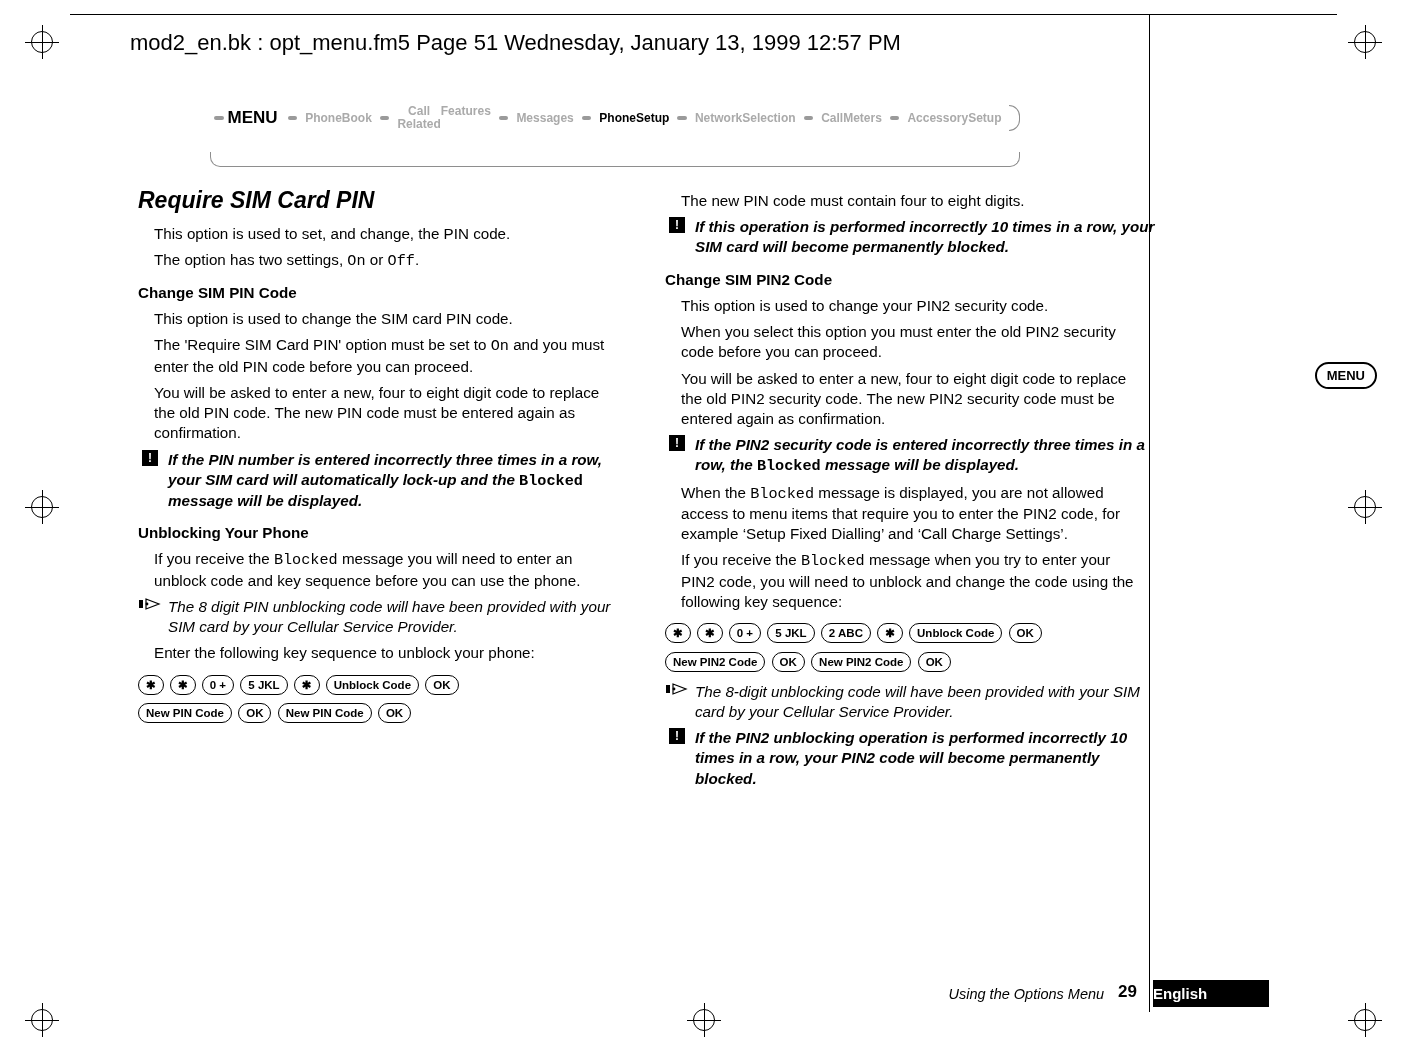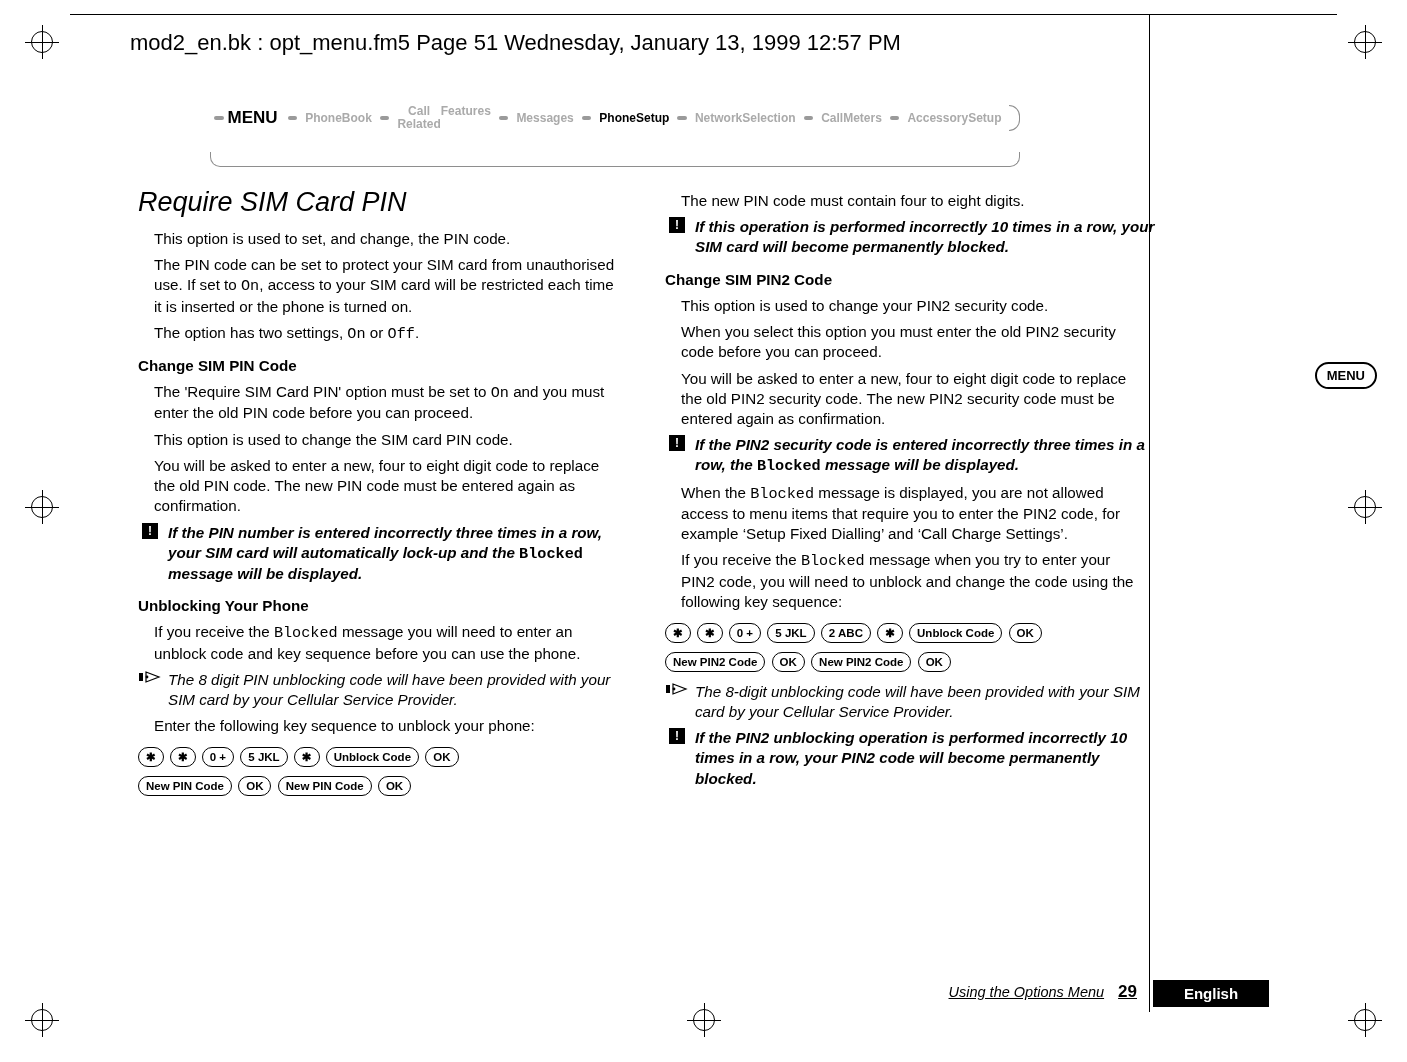--- a/index.html
+++ b/index.html
@@ -34,39 +34,39 @@
   .crumb-it{font-size:12px;font-weight:700;color:#aaa;text-align:center;line-height:1.1;padding:0 4px;}
   .crumb-it.double{display:flex;flex-direction:row;}
   .crumb-it.active{color:#000;}
   .crumb-cap{width:18px;height:24px;border:1.4px solid #8e8e8e;border-left:none;border-radius:0 14px 14px 0;margin-left:4px;}
 
   
   .col{position:absolute;top:185px;width:495px;font-size:15.2px;line-height:1.33;}
   .col.left{left:138px;}
   .col.right{left:665px;}
 
-  h2.section{font-family:Arial,sans-serif;font-style:italic;font-weight:400;font-size:27px;margin:0 0 8px;}
+  h2.section{font-family:Arial,sans-serif;font-style:italic;font-weight:700;font-size:23px;margin:0 0 8px;}
   h3.sub{font-weight:800;font-size:15.2px;margin:12px 0 4px;}
   p{margin:6px 16px;}
   .mono{font-family:"Courier New",monospace;}
   .note-row{display:flex;gap:6px;margin:6px 0;}
   .note-icon{flex:0 0 24px;text-align:center;}
   .note-icon svg{vertical-align:top;}
   .note-body{flex:1;font-style:italic;}
   .warn-body{flex:1;font-style:italic;font-weight:700;}
 
   
   .keyseq{margin:6px 0;line-height:1.9;}
   .key{display:inline-block;border:1.2px solid #000;border-radius:11px;padding:0 7px;font-size:11.5px;font-weight:800;line-height:18px;height:18px;vertical-align:middle;margin-right:2px;}
 
   
-  .footer{position:absolute;bottom:60px;right:270px;display:flex;align-items:center;gap:14px;text-decoration:underline;}
+  .footer{position:absolute;bottom:60px;right:270px;display:flex;align-items:flex-end;gap:14px;}
   .footer .it{font-style:italic;font-size:14.5px;}
   .footer .pg{font-weight:800;font-size:17px;}
-  .lang-box{position:absolute;bottom:55px;right:138px;width:116px;background:#000;color:#fff;text-align:center;font-weight:800;font-size:15px;padding:5px 0;}
+  .lang-box{position:absolute;bottom:55px;right:138px;width:116px;background:#000;color:#fff;text-align:left;font-weight:800;font-size:15px;padding:5px 0;}
 </style>
 </head>
 <body>
 
 <div class="reg tl">
     <span class="ring"></span>
   </div>
 <div class="reg tr">
     <span class="ring"></span>
   </div>
@@ -129,25 +129,24 @@
         <span>Setup</span>
       </span>
     <span class="crumb-cap"></span>
   </div>
   <div class="crumb-rail"></div>
 </div>
 
 <div class="col left">
   <h2 class="section">Require SIM Card PIN</h2>
   <p>This option is used to set, and change, the PIN code.</p>
-  <p><span>The PIN code can be set to protect your SIM card from unauthorised use. If set to </span><span class="mono">On</span><span>, access to your SIM card will be restricted each time it is inserted or the phone is turned on.</span></p>
   <p><span>The option has two settings, </span><span class="mono">On</span><span> or </span><span class="mono">Off</span><span>.</span></p>
   <h3 class="sub">Change SIM PIN Code</h3>
+  <p>This option is used to change the SIM card PIN code.</p>
   <p><span>The 'Require SIM Card PIN' option must be set to </span><span class="mono">On</span><span> and you must enter the old PIN code before you can proceed.</span></p>
-  <p>This option is used to change the SIM card PIN code.</p>
   <p>You will be asked to enter a new, four to eight digit code to replace the old PIN code. The new PIN code must be entered again as confirmation.</p>
   <div class="note-row">
     <div class="note-icon"><svg width="16" height="16">
           <rect width="16" height="16" fill="#000"></rect>
           <text x="8" y="12" text-anchor="middle" font-size="12" font-weight="bold" fill="#fff">!</text>
         </svg></div>
     <div class="warn-body"><span>If the PIN number is entered incorrectly three times in a row, your SIM card will automatically lock-up and the </span><span class="mono" style="font-style:normal">Blocked</span><span> message will be displayed.</span></div>
   </div>
   <h3 class="sub">Unblocking Your Phone</h3>
   <p><span>If you receive the </span><span class="mono">Blocked</span><span> message you will need to enter an unblock code and key sequence before you can use the phone.</span></p>

